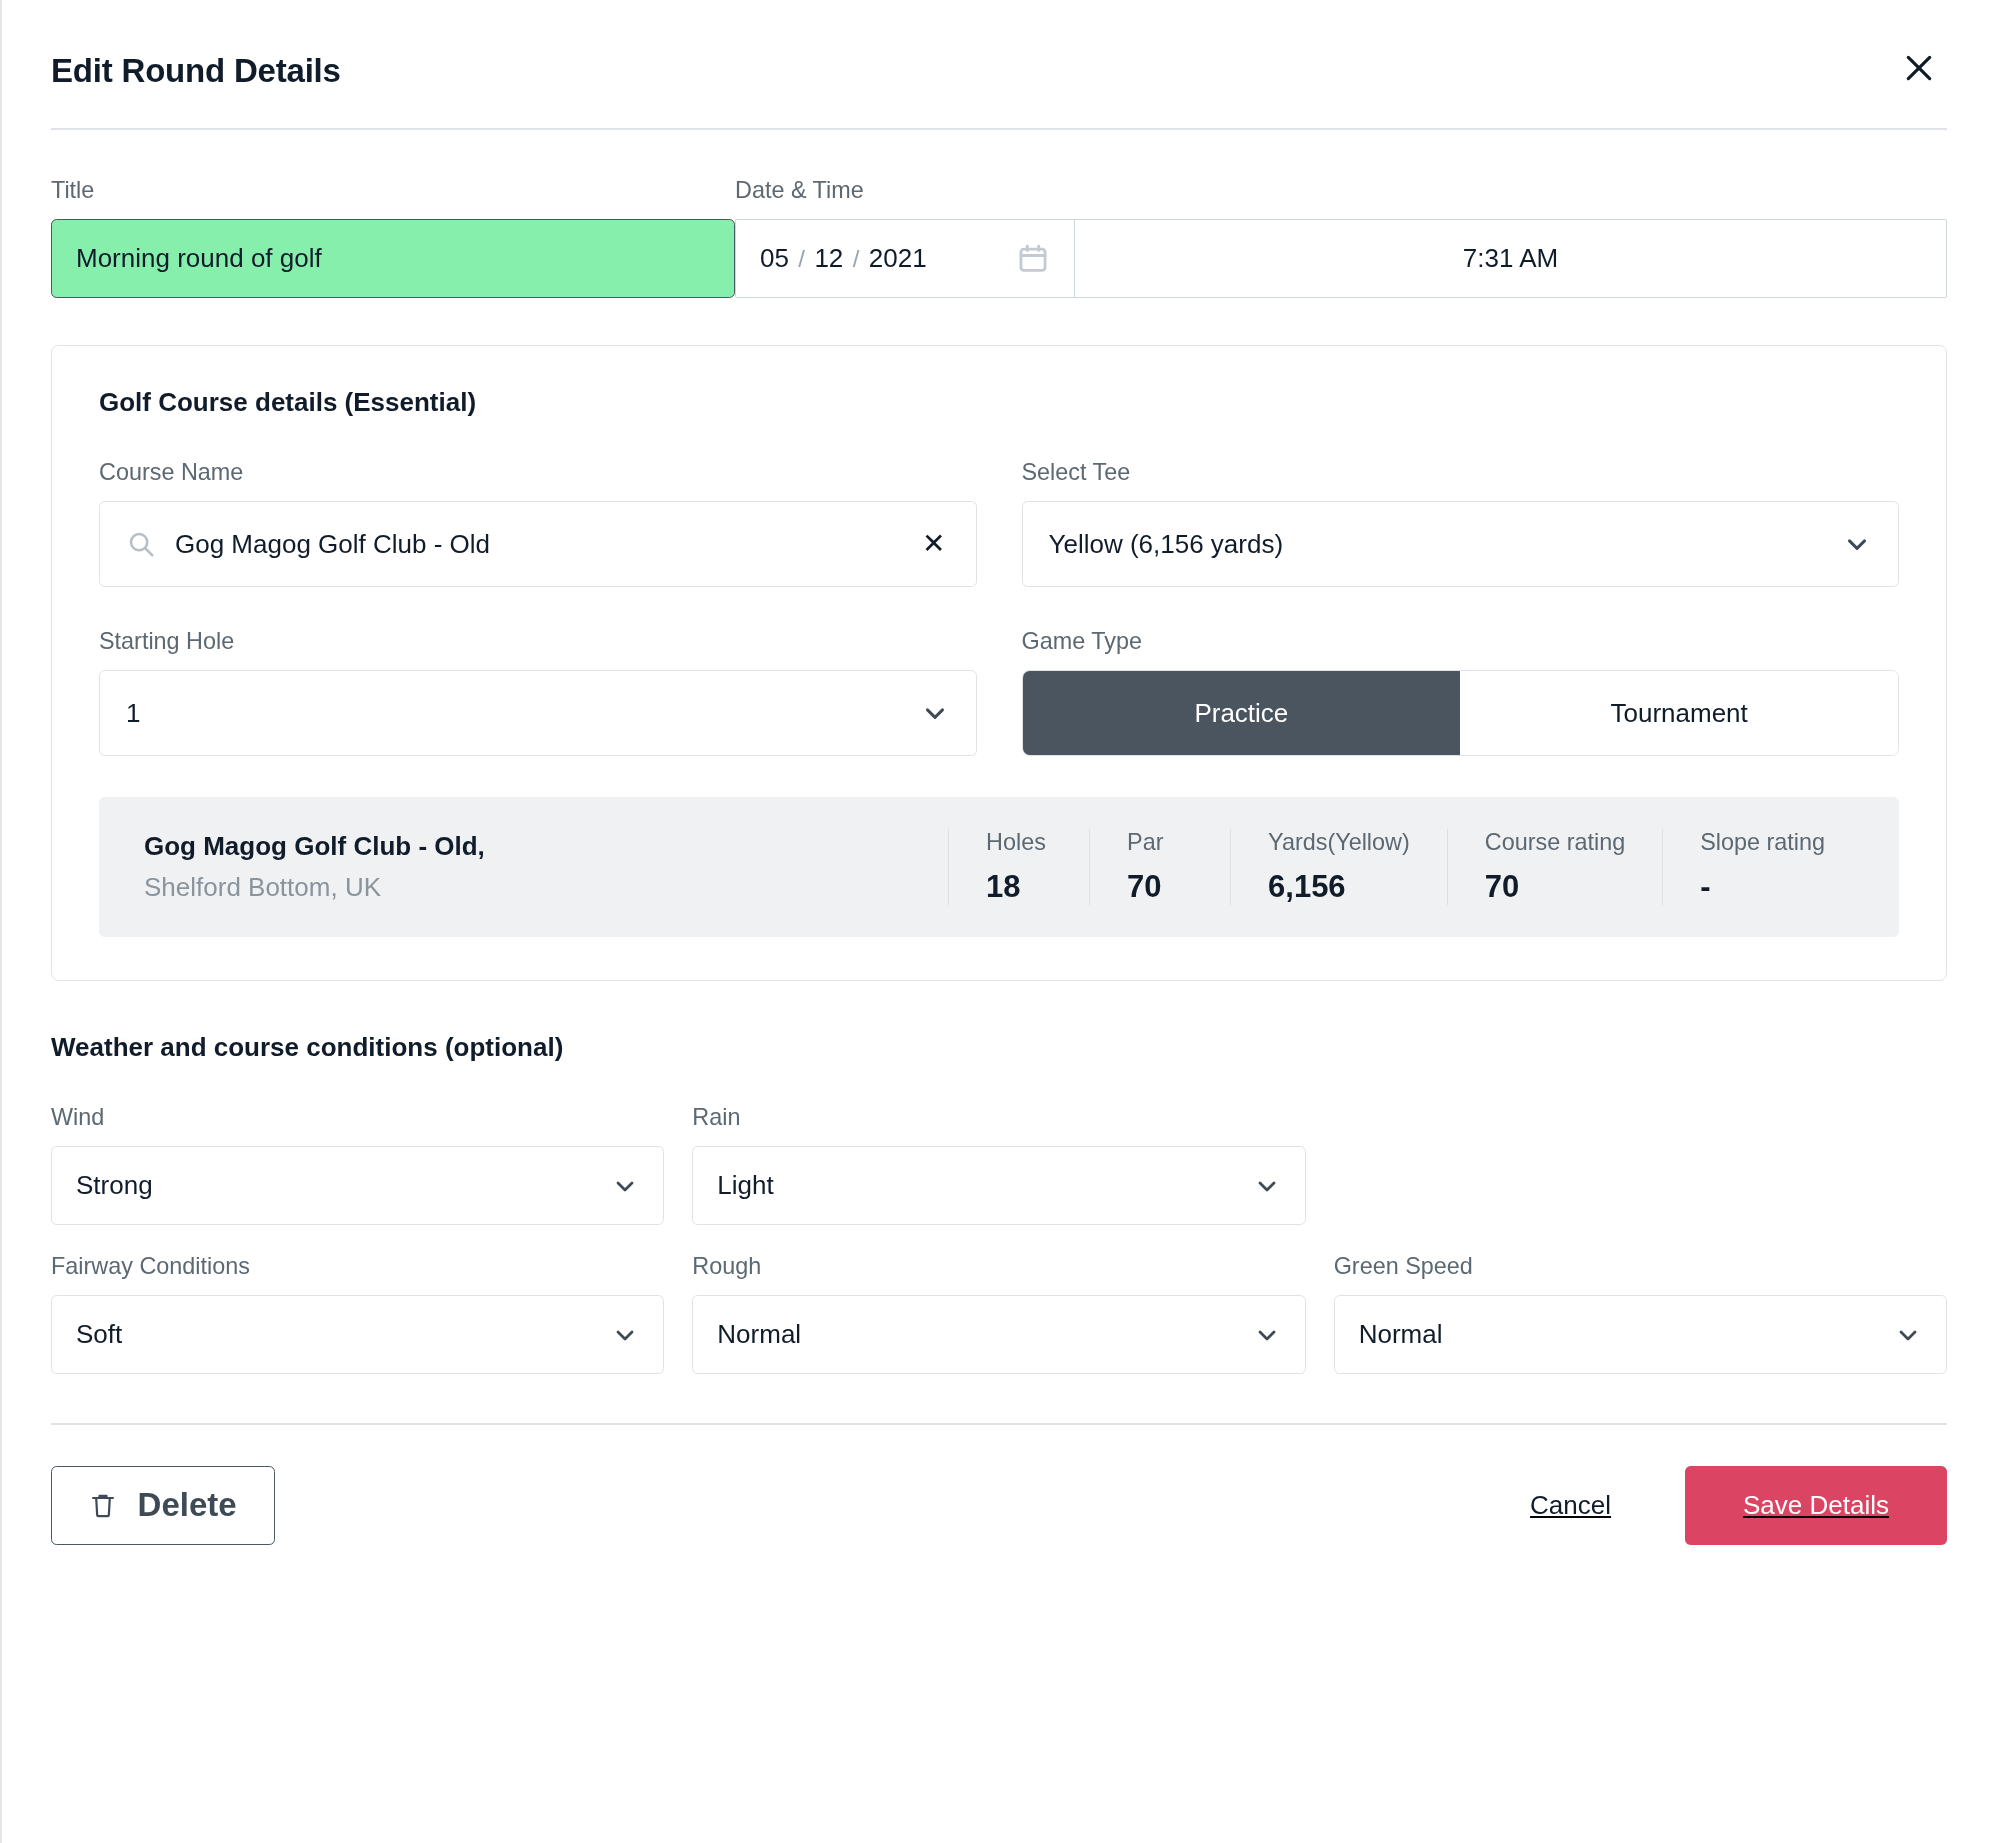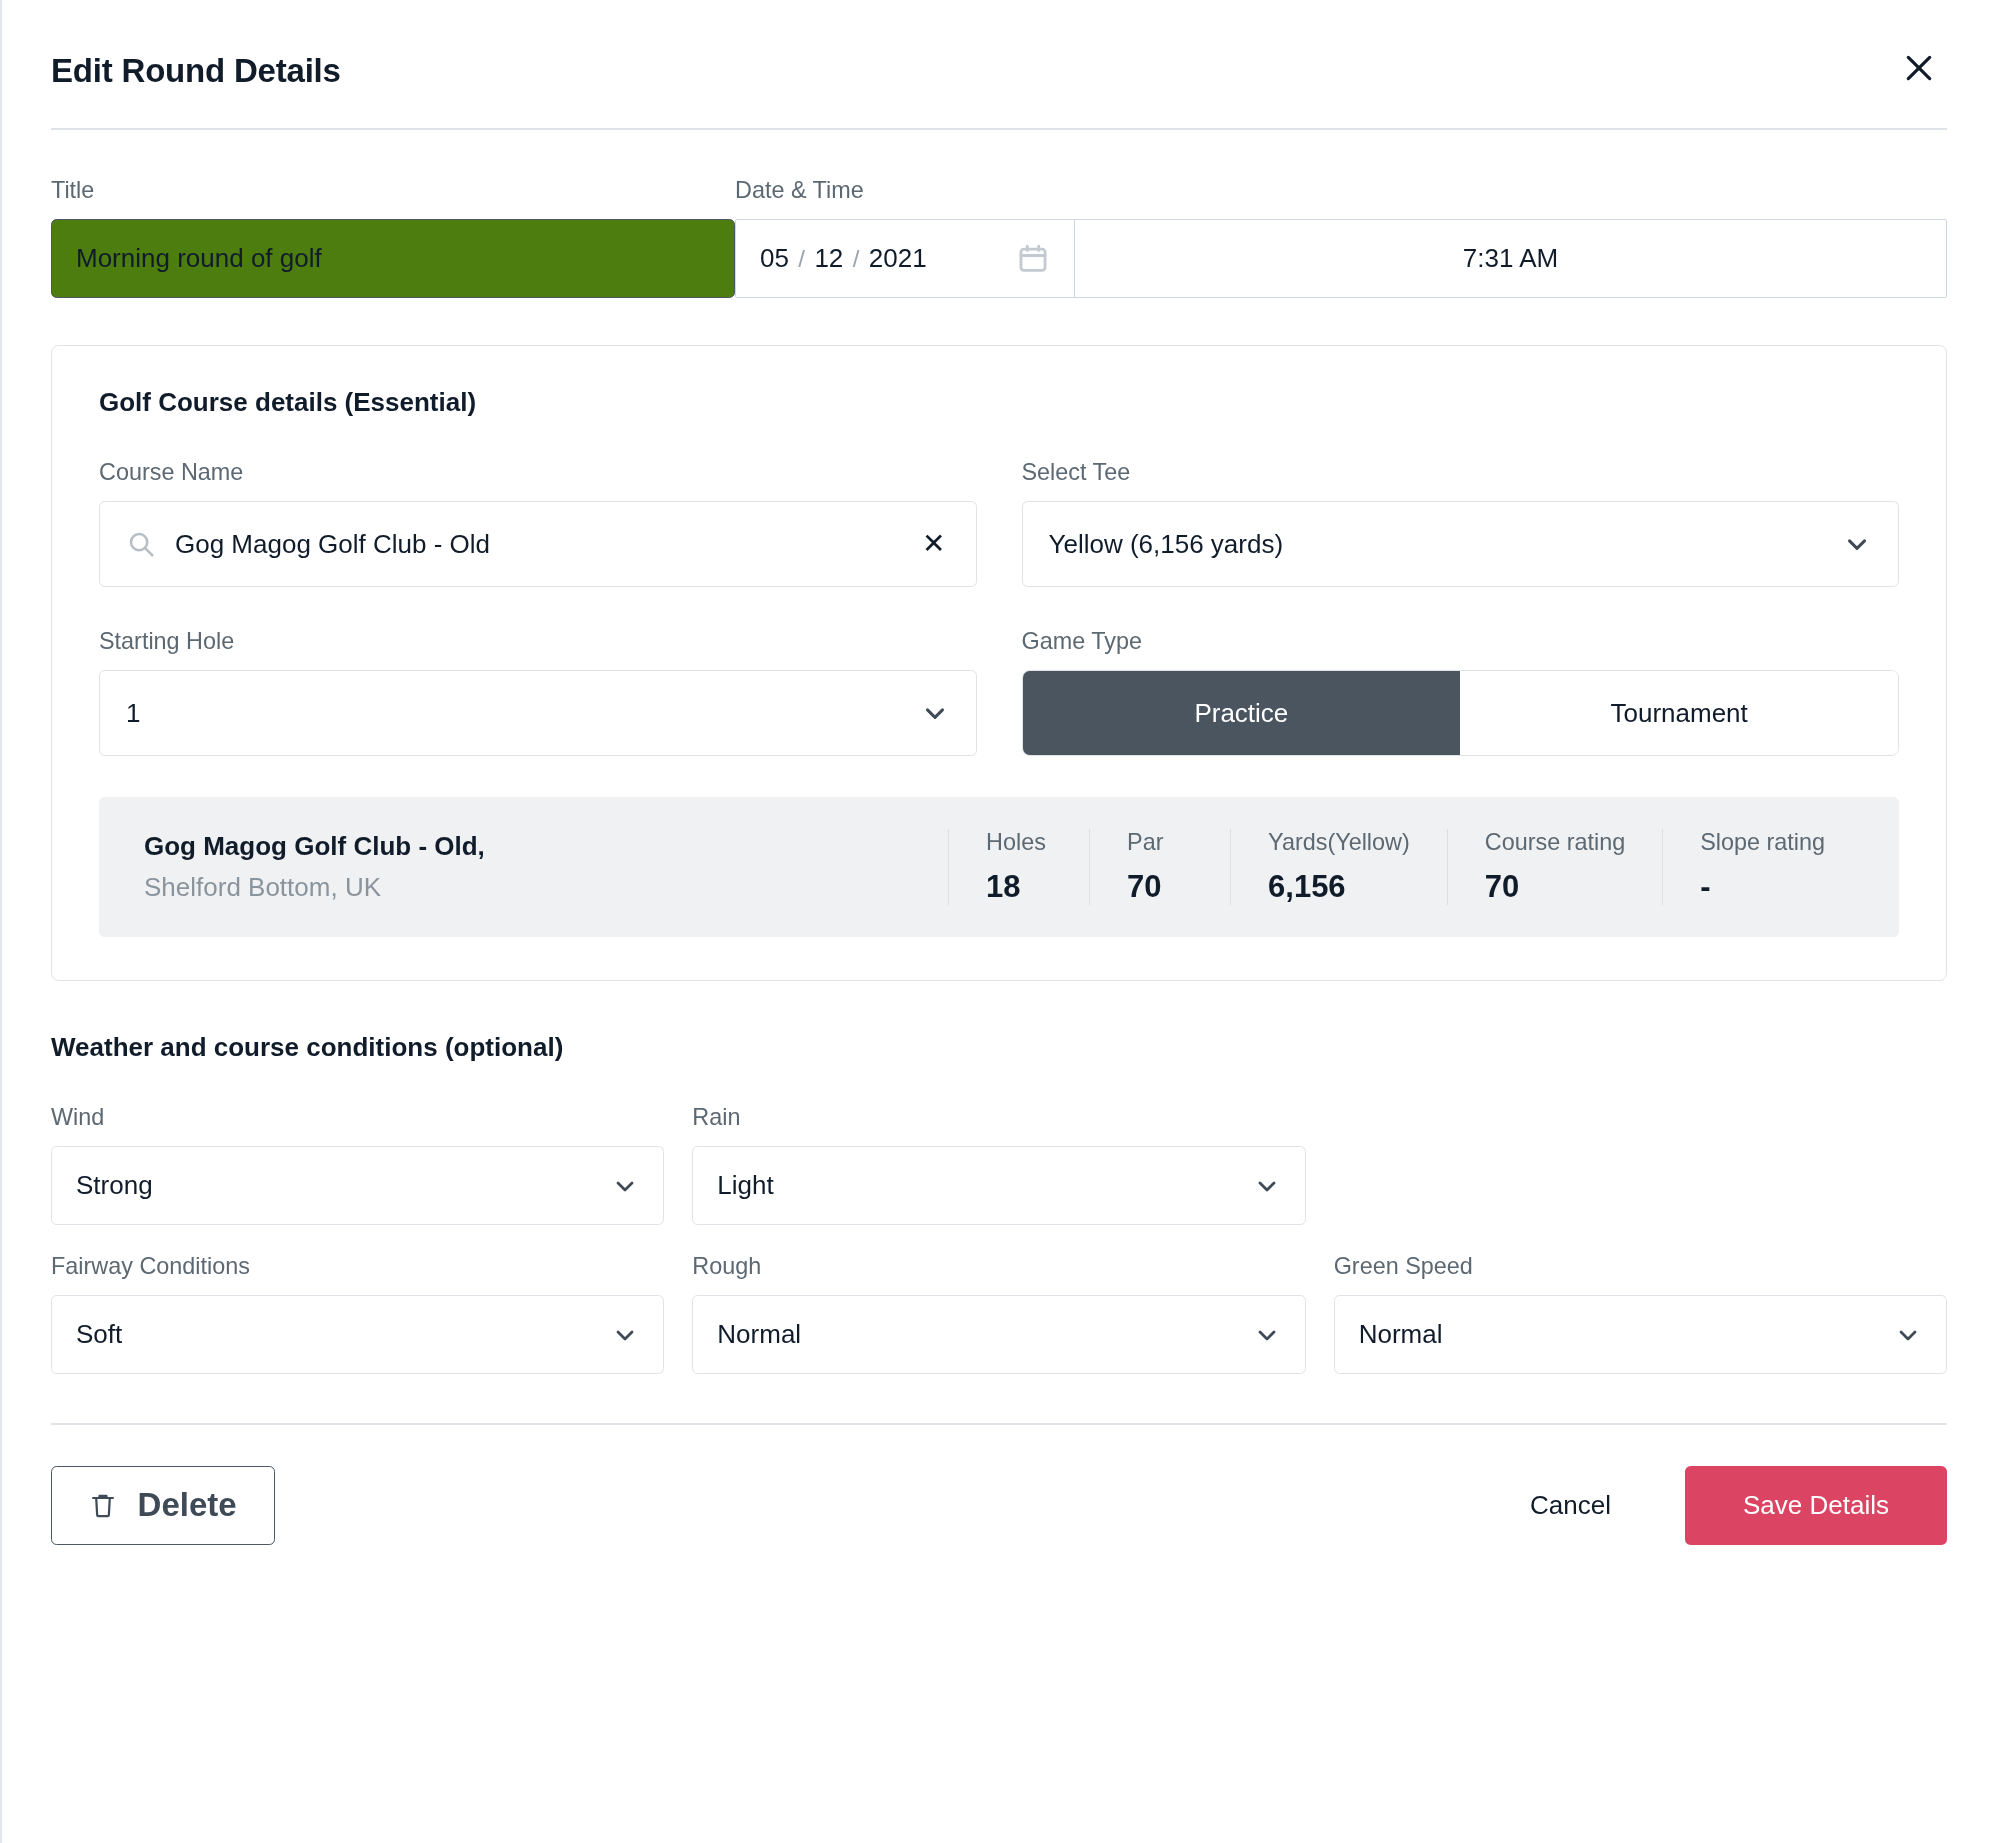--- a/index.html
+++ b/index.html
@@ -61,21 +61,21 @@
     font-size: 23.4px;
     color: #5c6872;
     margin-bottom: 15px;
     display: block;
     font-weight: normal;
   }
   .input-box {
     height: 79px;
     border: 1.9px solid #cfd6dd;
     border-radius: 5.6px;
-    background: #4d7c0f;
+    background: #86efac;
     display: flex;
     align-items: center;
     padding: 0 24px;
     font-size: 26px;
     color: #111c2b;
   }
   .input-box.strong-border { border: 1.9px solid #4c5763; }
 
   
   .top-row {
@@ -290,20 +290,21 @@
     font-size: 33px;
     font-weight: bold;
     color: #3f4a57;
     cursor: pointer;
     font-family: "Liberation Sans", sans-serif;
   }
   .footer-right {
     display: flex;
     align-items: center;
     gap: 37px;
+    text-decoration: underline;
   }
   .cancel-btn {
     background: none;
     border: none;
     font-size: 26px;
     color: #111c2b;
     cursor: pointer;
     padding: 0 37px;
     height: 79px;
     font-family: "Liberation Sans", sans-serif;

